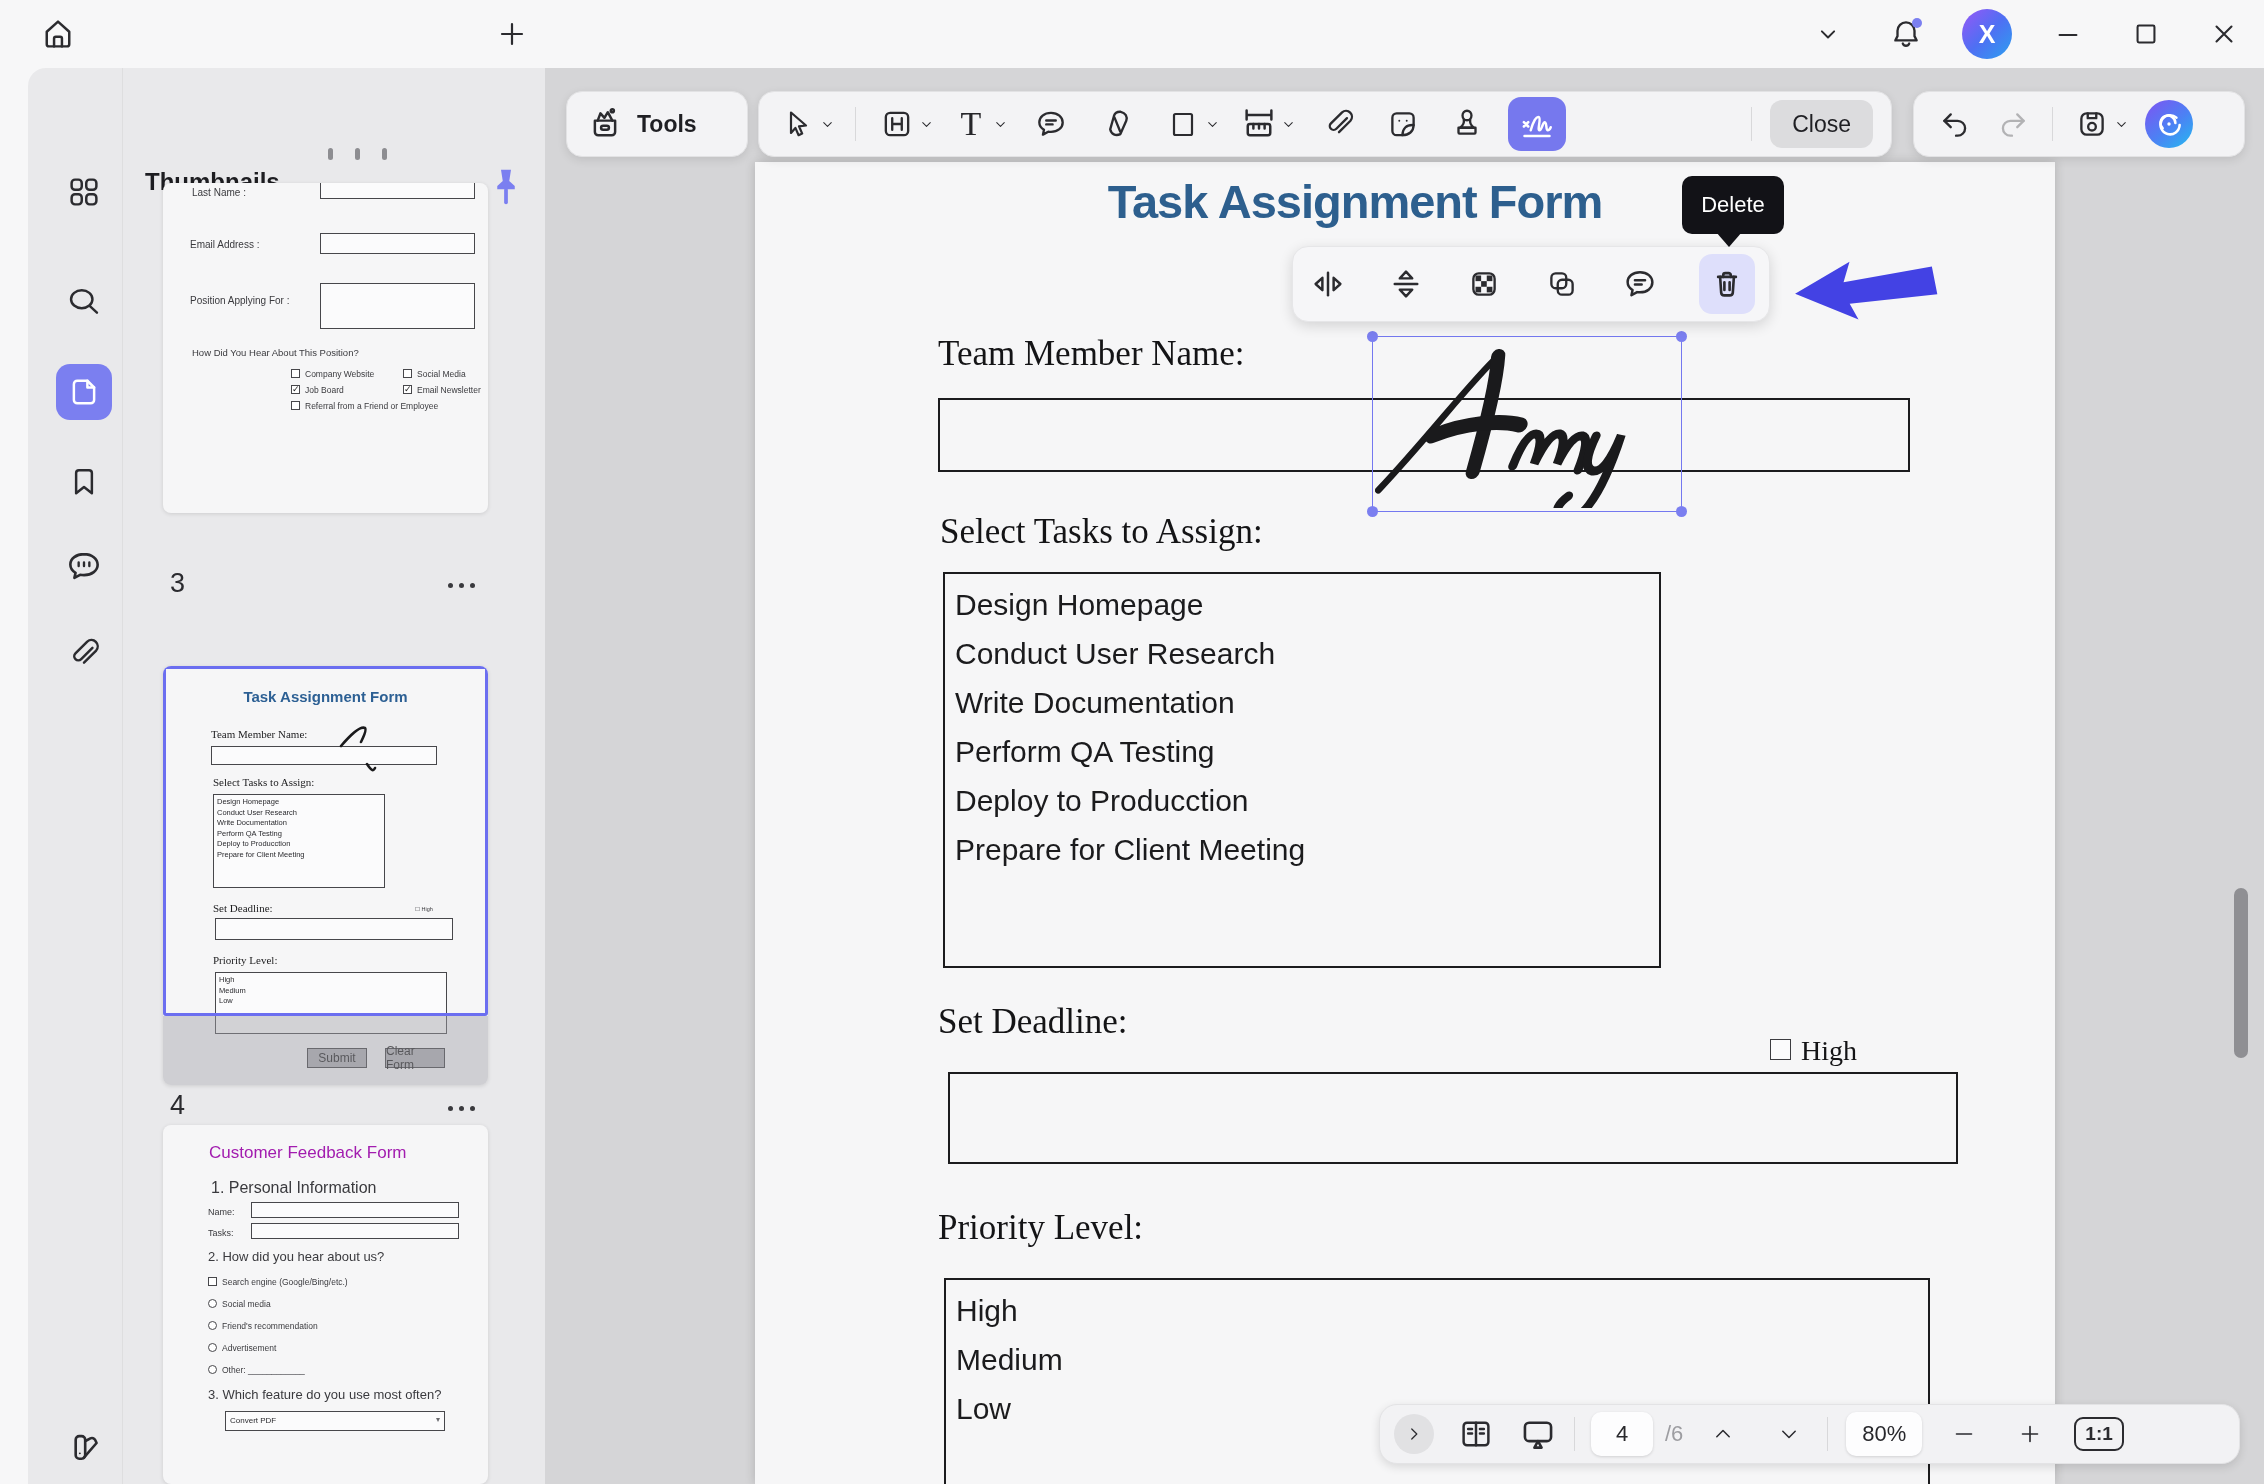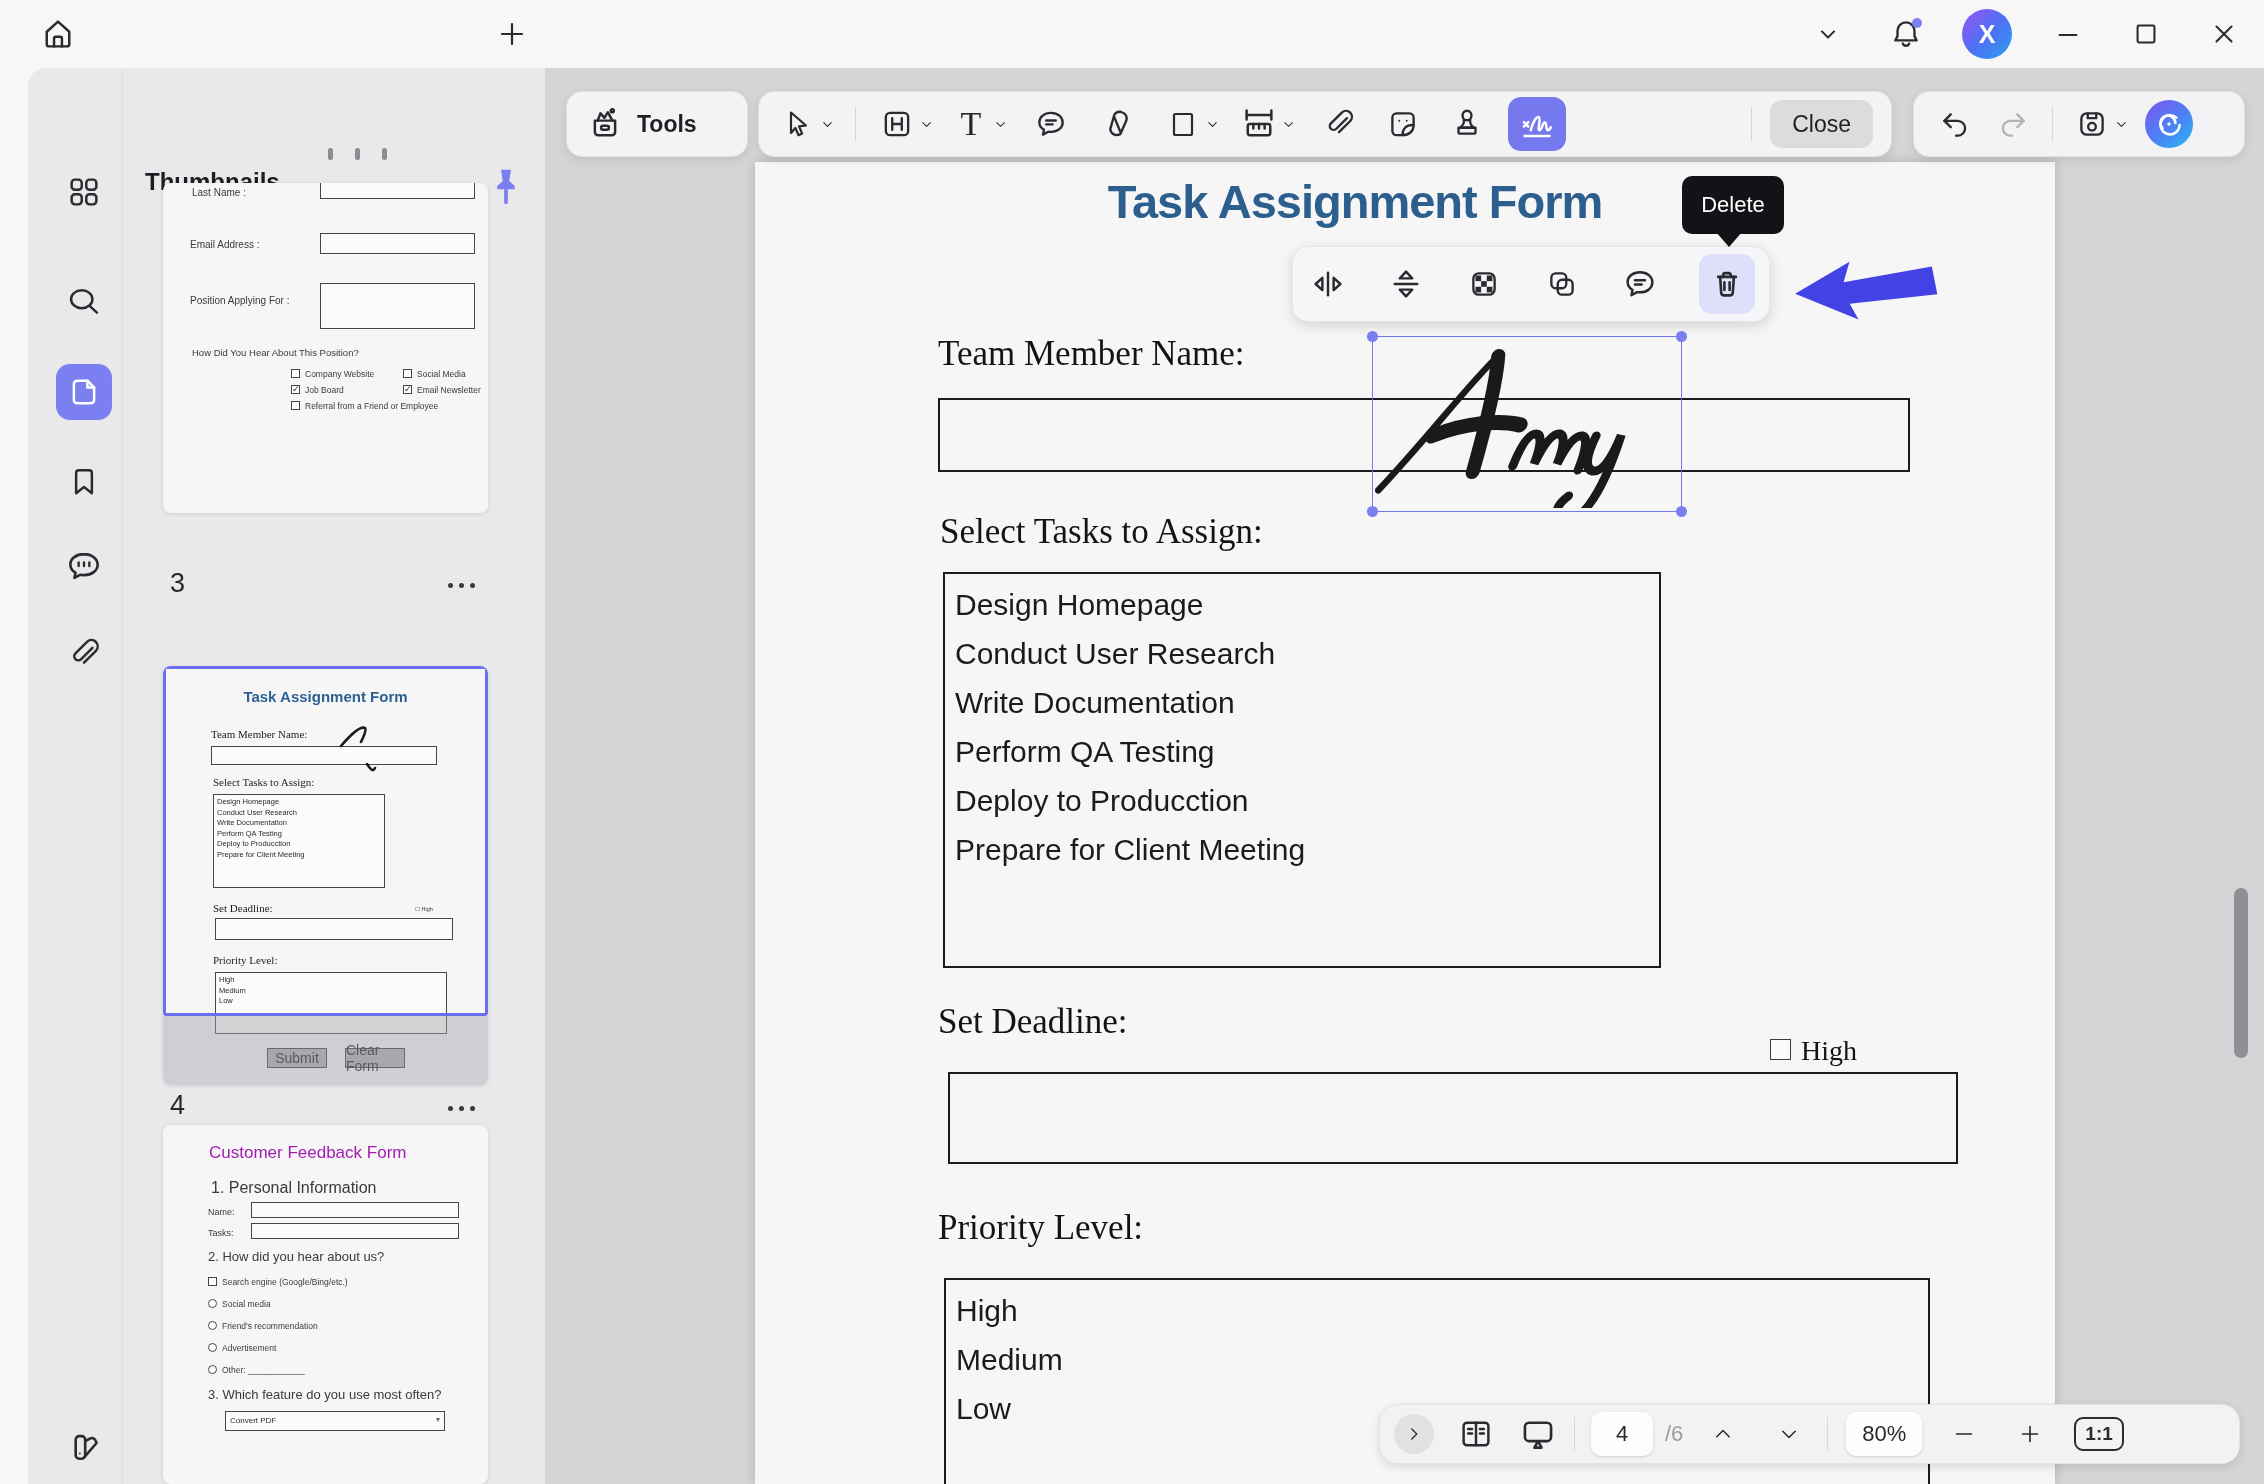--- a/index.html
+++ b/index.html
@@ -52,21 +52,21 @@
   .t3-opts { position:absolute; left:128px; top:186px; width:205px; display:flex; flex-wrap:wrap; }
   .t3-opts .mini-opt:nth-child(odd) { width:112px; }
   .t3-opts .mini-opt:nth-child(even) { width:93px; }
   .t3-opts .mini-opt:nth-child(5) { width:100%; }
 
   .t4-border { position:absolute; left:0; top:0; width:325px; height:350px; border:3px solid #6b6ef0; border-radius:3px; z-index:3; }
   .t4-overlay { position:absolute; left:0; top:350px; width:325px; height:69px; background:rgba(160,160,166,.45); z-index:2; }
   .t4-title { position:absolute; width:100%; text-align:center; top:22px; font-size:15px; font-weight:bold; color:#2d6094; }
   .t4-serif { font-family:"Liberation Serif", serif; font-size:11px; color:#1c1c1e; }
   .t4-task { font-size:7.5px; line-height:10.5px; color:#2a2a2e; white-space:nowrap; }
-  .t4-btn { position:absolute; background:#aeaeb2; border:1px solid #3c3c40; font-size:14px; color:#1c1c1e; display:flex; align-items:center; justify-content:center; z-index:2; }
+  .t4-btn { position:absolute; background:#aeaeb2; border:1px solid #3c3c40; font-size:12px; color:#1c1c1e; display:flex; align-items:center; justify-content:center; z-index:2;margin-left:40px; }
 
   .t5-opts { position:absolute; left:45px; top:152px; }
   .t5-opts .mini-opt { margin-bottom:12px; }
 
   
   .canvas { position:absolute; left:545px; top:68px; width:1719px; height:1416px; background:#d5d5d7; }
   .page { position:absolute; left:210px; top:94px; width:1300px; height:1322px; background:#f6f6f7; box-shadow:0 0 10px rgba(0,0,0,.18); overflow:hidden; }
   .doc-title { position:absolute; left:0; top:12px; width:1200px; text-align:center; font-size:47px; font-weight:bold; letter-spacing:-1px; color:#2d5f8e; }
   .serif-lbl { position:absolute; font-family:"Liberation Serif", serif; font-size:35px; color:#141416; }
   .field-box { position:absolute; border:2.5px solid #1c1c1e; background:transparent; }

